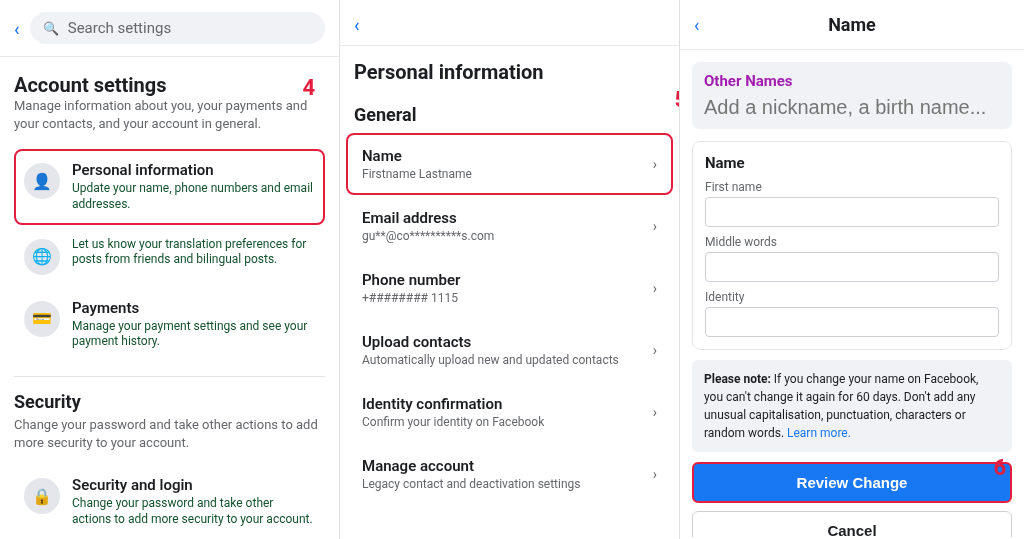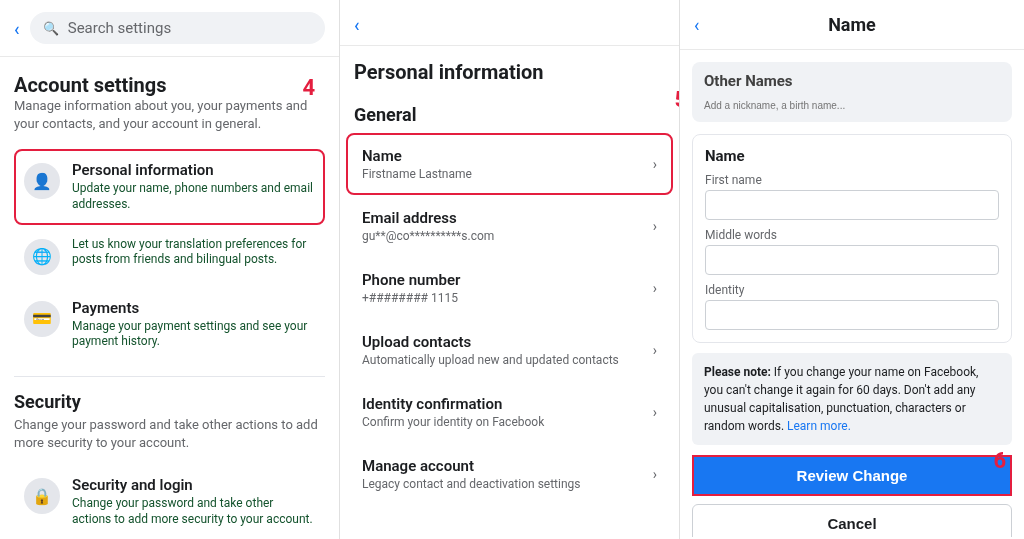--- a/index.html
+++ b/index.html
@@ -253,26 +253,26 @@
     .other-names-section {
       background: #f0f2f5;
       border-radius: 8px;
       padding: 10px 12px;
       margin-bottom: 12px;
     }
 
     .other-names-title {
       font-size: 15px;
       font-weight: 700;
-      color: #404040;
+      color: #a21caf;
       margin-bottom: 6px;
     }
 
     .other-names-input {
-      font-size: 10px;
+      font-size: 20px;
       color: #737373;
       background: transparent;
       border: none;
       outline: none;
       width: 100%;
     }
 
     .name-section {
       background: #fff;
       border: 1px solid #e4e6eb;
@@ -323,21 +323,21 @@
     .note-box a {
       color: #1877f2;
       text-decoration: none;
     }
 
     .review-btn {
       width: 100%;
       background: #1877f2;
       color: #fff;
       border: none;
-      border-radius: 0;
+      border-radius: 6px;
       padding: 10px;
       font-size: 15px;
       font-weight: 600;
       cursor: pointer;
       margin-bottom: 8px;
       border: 2px solid #e41e3f;
     }
 
     .cancel-btn {
       width: 100%;

